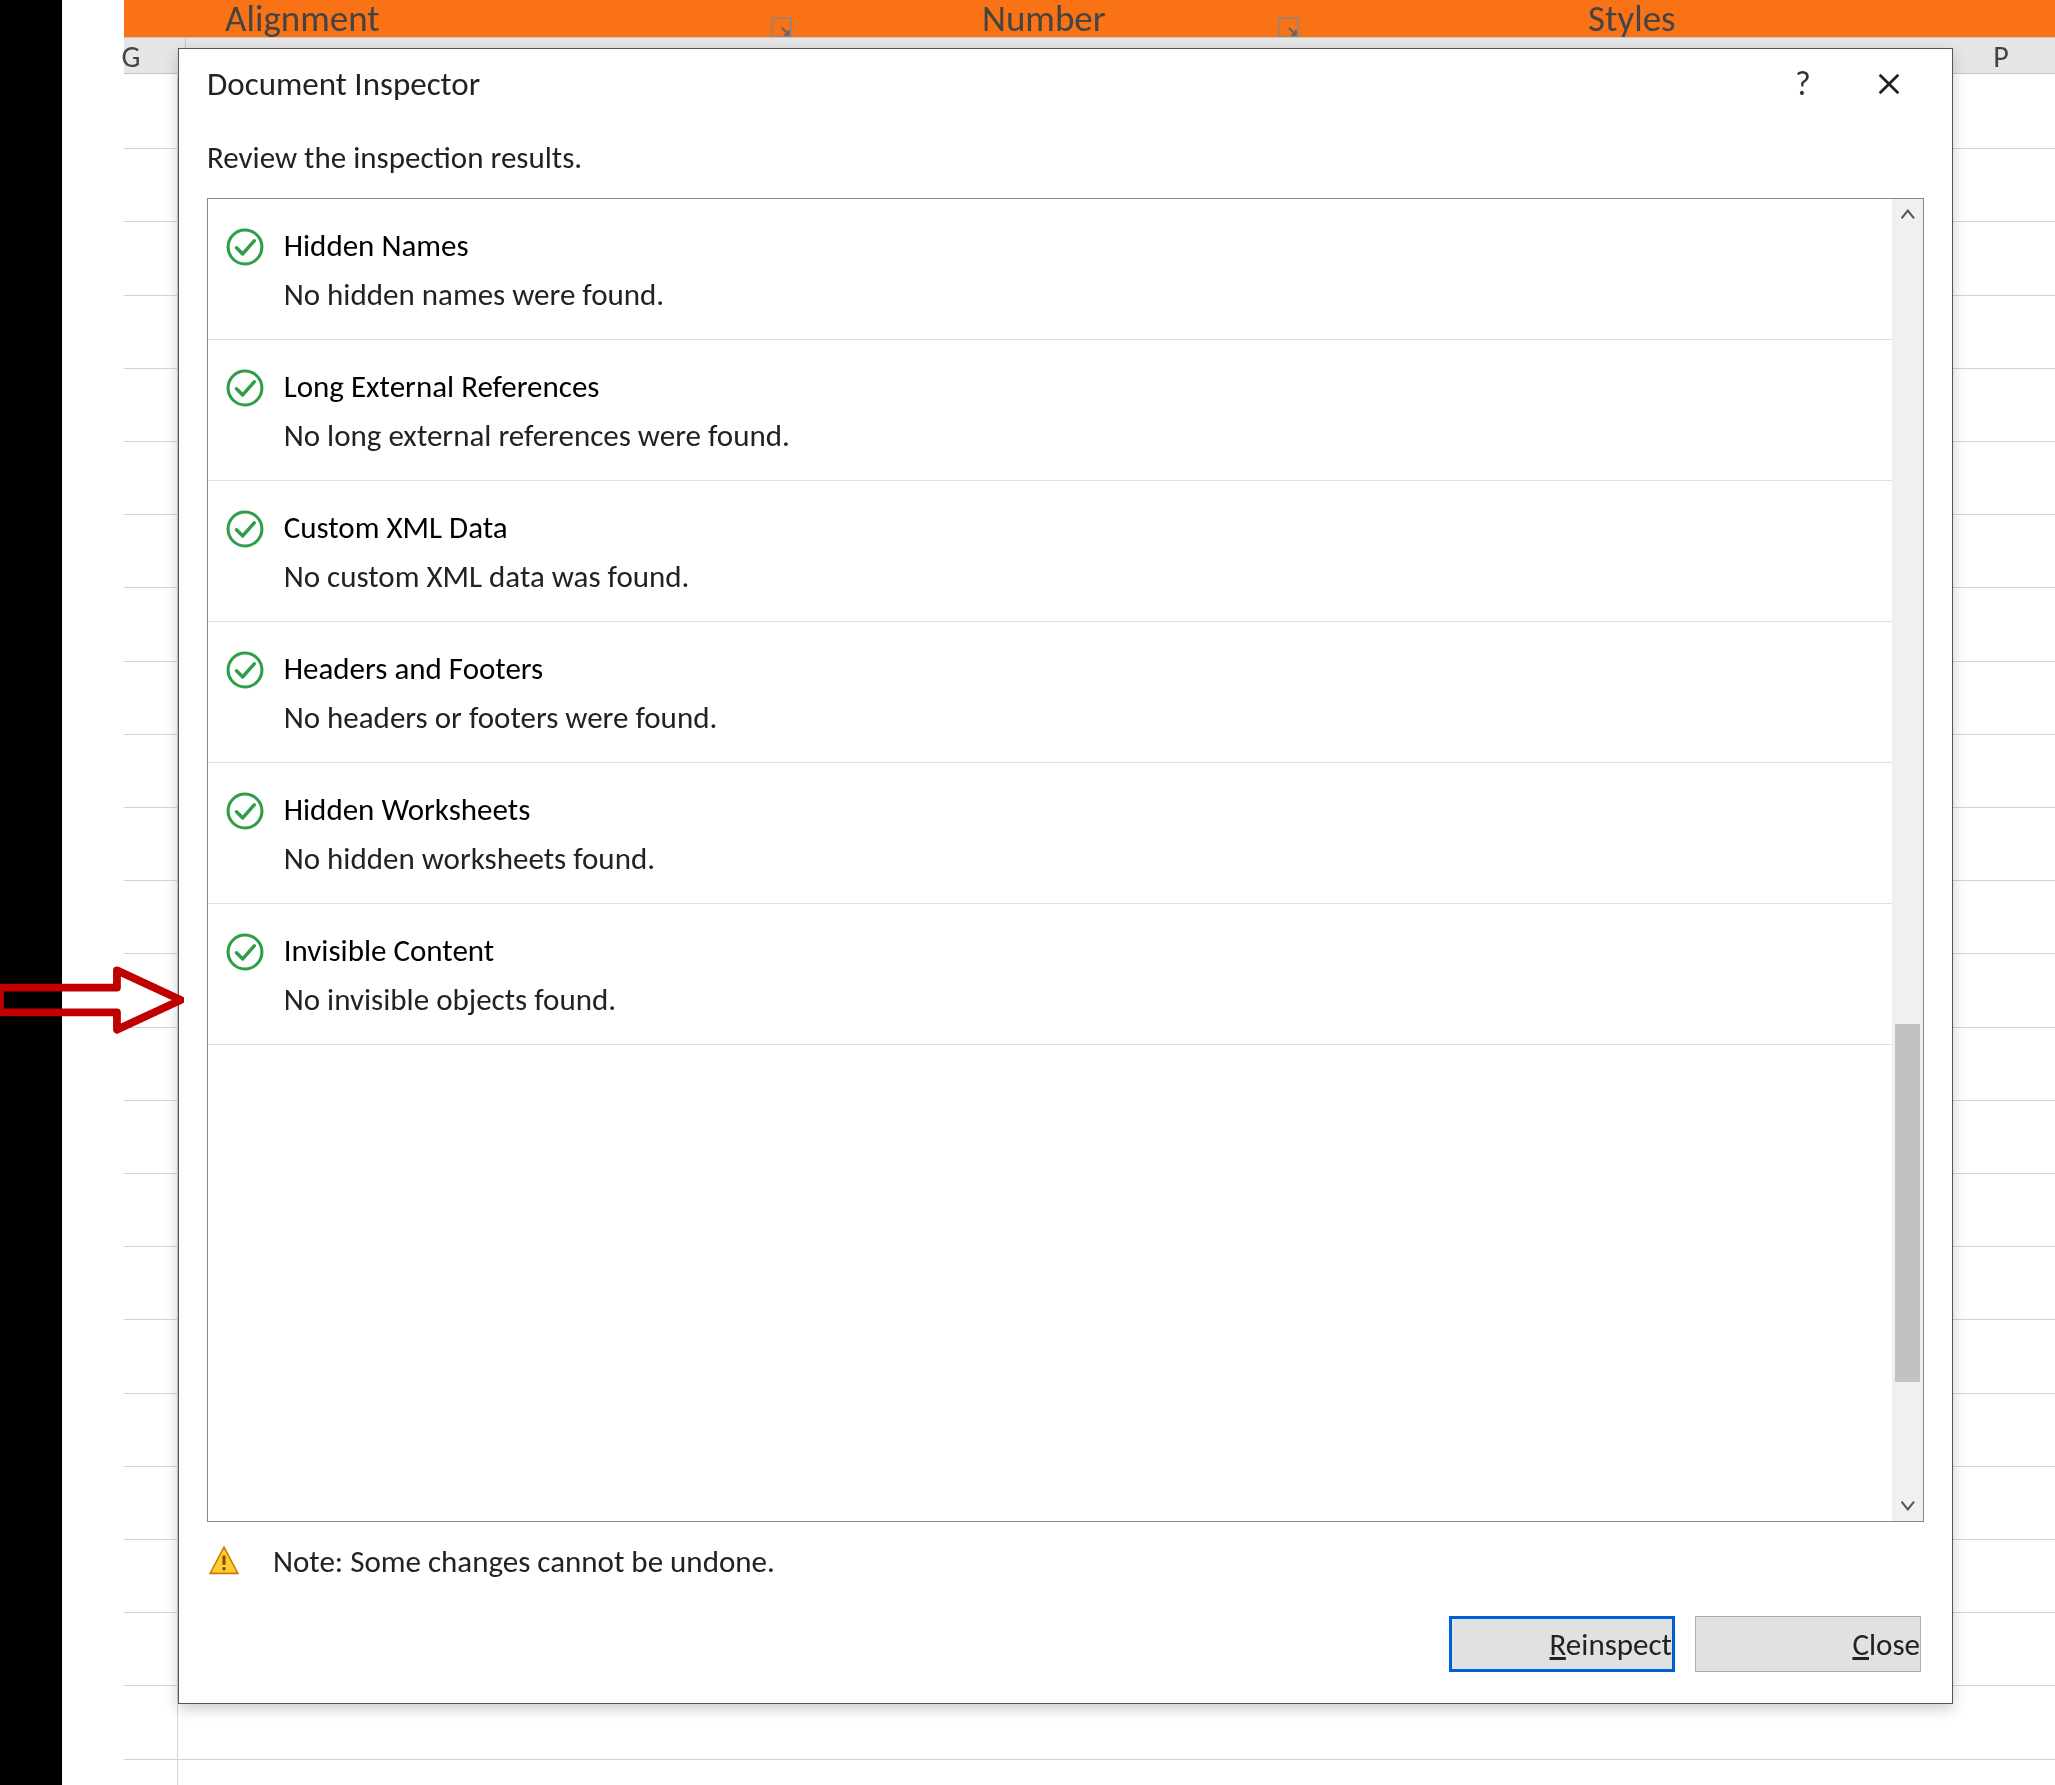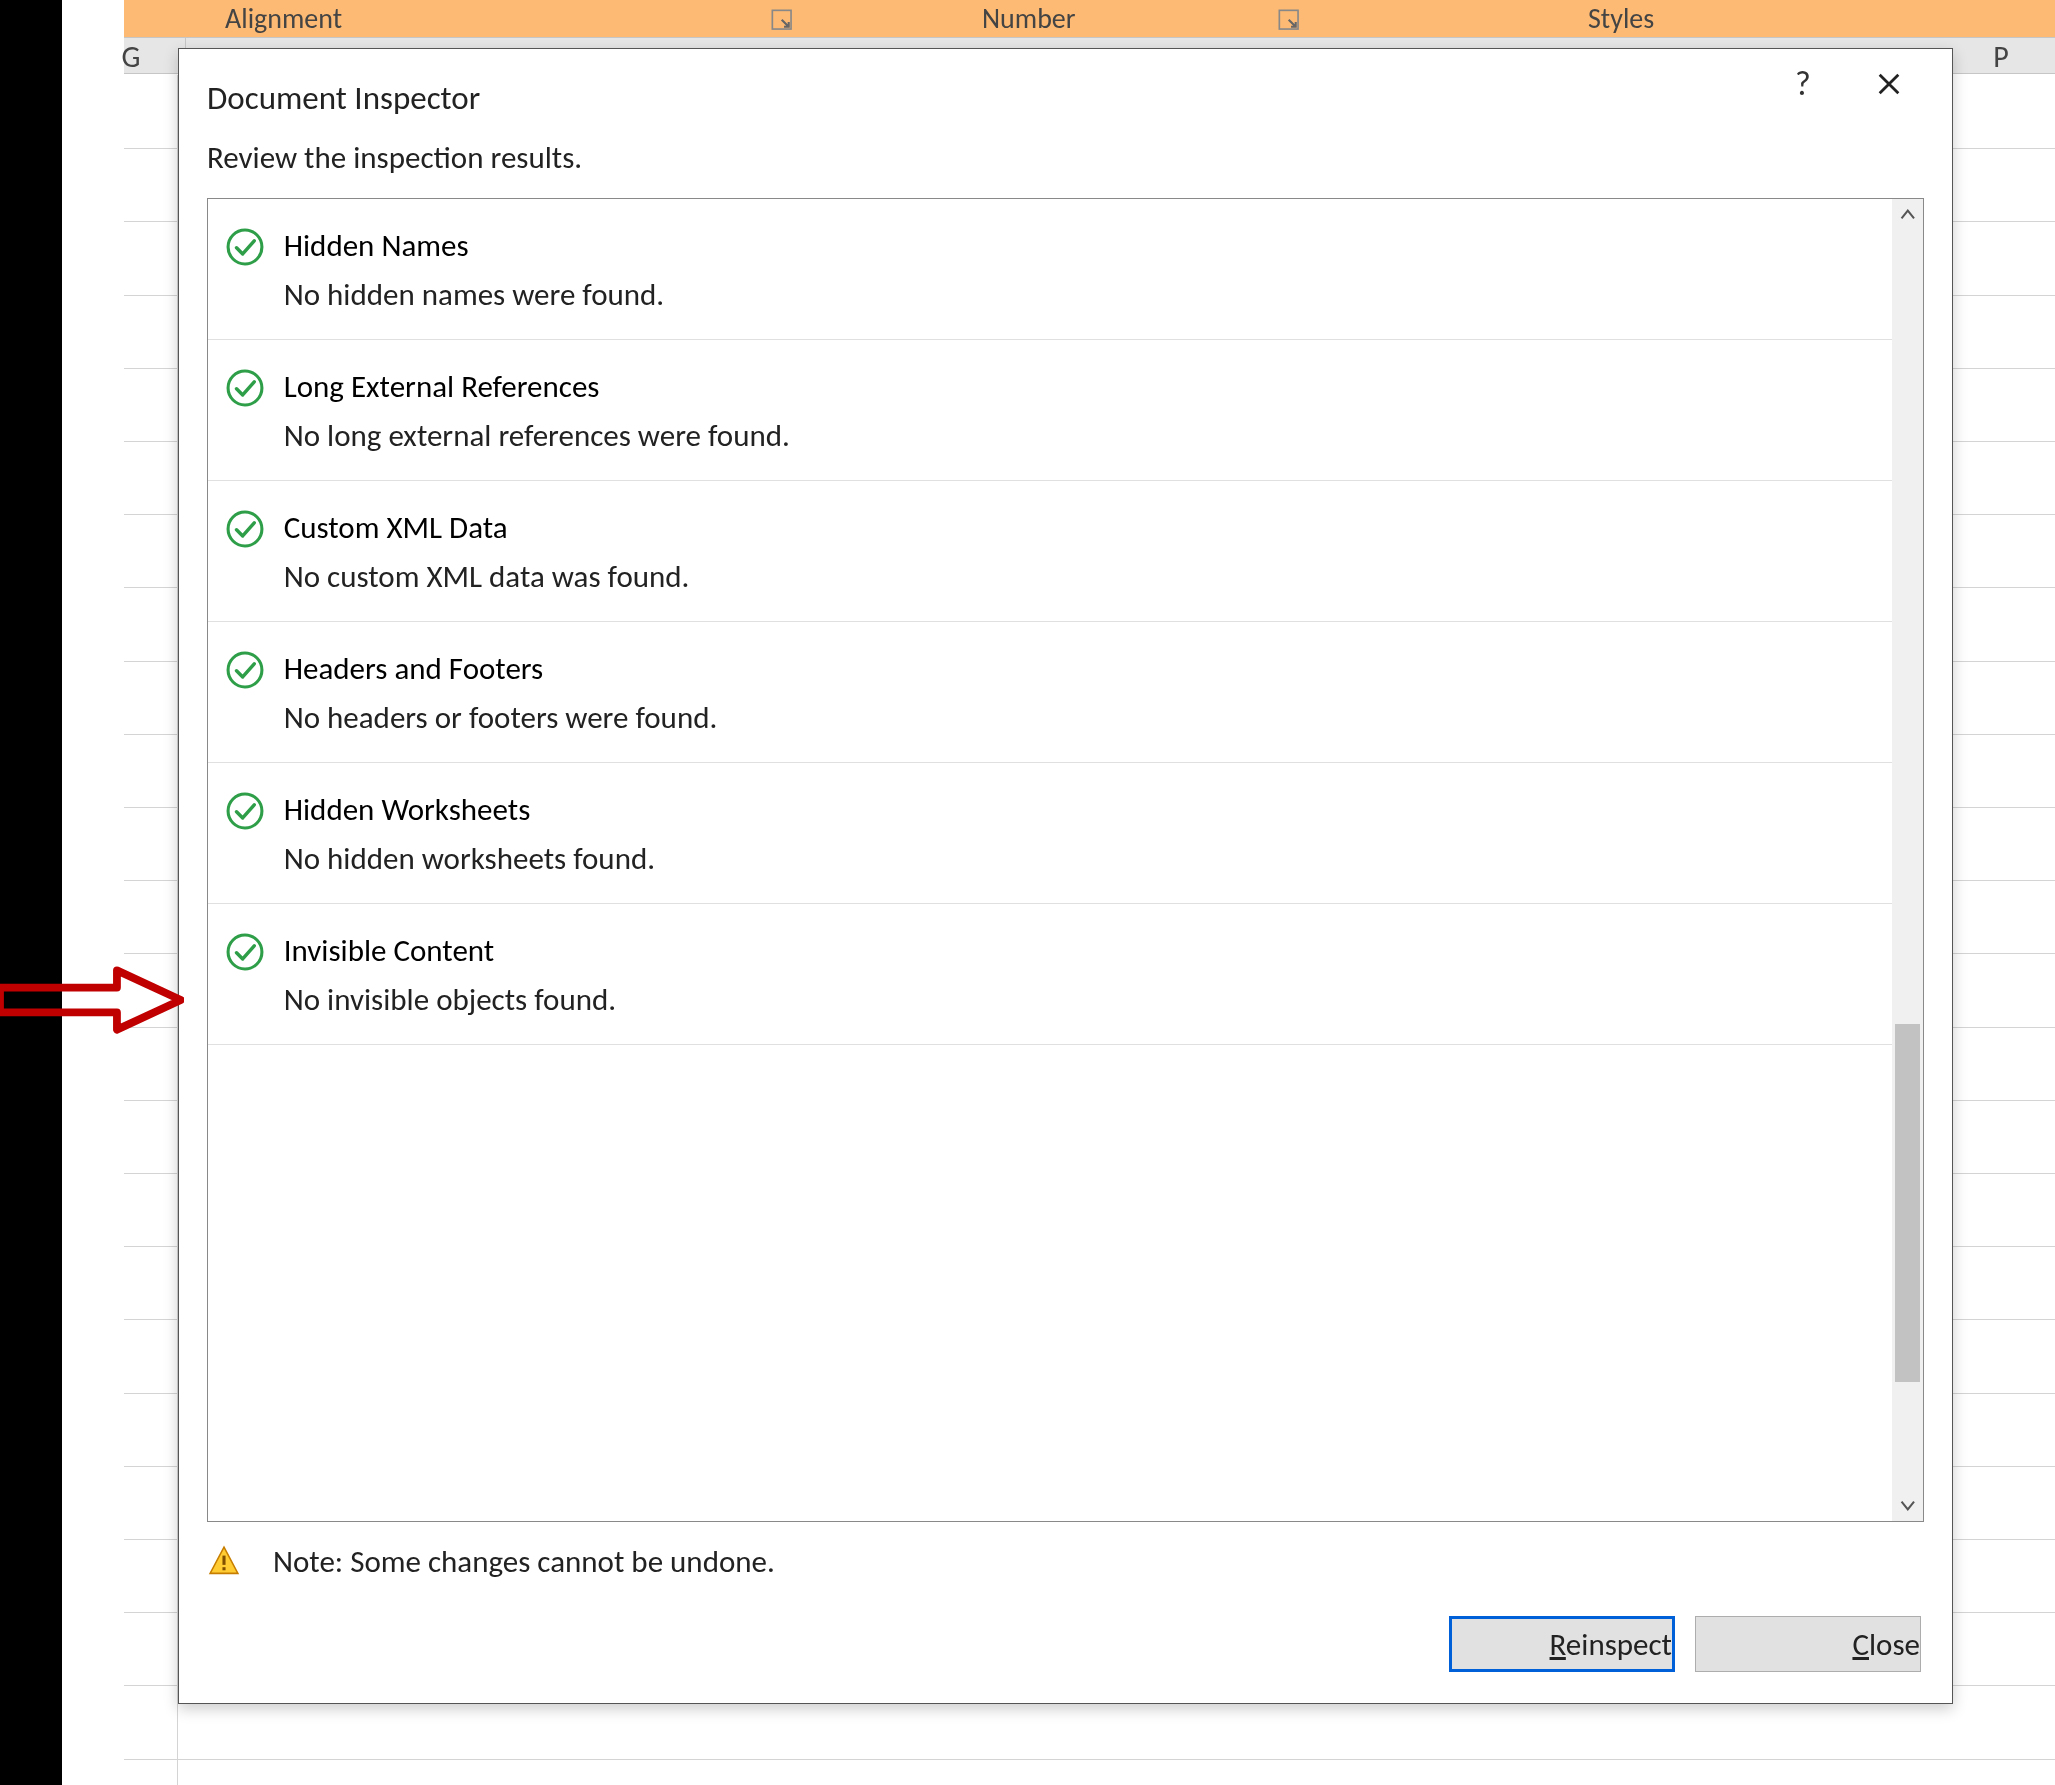--- a/index.html
+++ b/index.html
@@ -22,24 +22,24 @@
       right: 0;
       bottom: 0;
       background: #fff;
     }
     .ribbon-row {
       position: absolute;
       top: 0;
       left: 62px;
       right: 0;
       height: 37px;
-      background: #fdba74;
-      display: flex;
-      align-items: center;
-      font-size: 28px;
+      background: #f97316;
+      display: flex;
+      align-items: center;
+      font-size: 37px;
       color: #444;
     }
     .ribbon-label {
       position: absolute;
     }
     .ribbon-label.alignment { left: 101px; }
     .ribbon-label.number { left: 858px; }
     .ribbon-label.styles { left: 1464px; }
     .dialog-launcher {
       position: absolute;
@@ -108,21 +108,21 @@
       height: 1656px;
       background: #fff;
       border: 0.8px solid #555;
       box-shadow: 0 4.7px 14px rgba(0,0,0,0.2);
       display: flex;
       flex-direction: column;
     }
     .titlebar {
       height: 69px;
       display: flex;
-      align-items: flex-end;
+      align-items: center;
       padding: 0 20px 0 28px;
     }
     .titlebar-title {
       font-size: 33px;
       color: #222;
       flex: 1;
     }
     .titlebar-btn {
       width: 86px;
       height: 69px;

